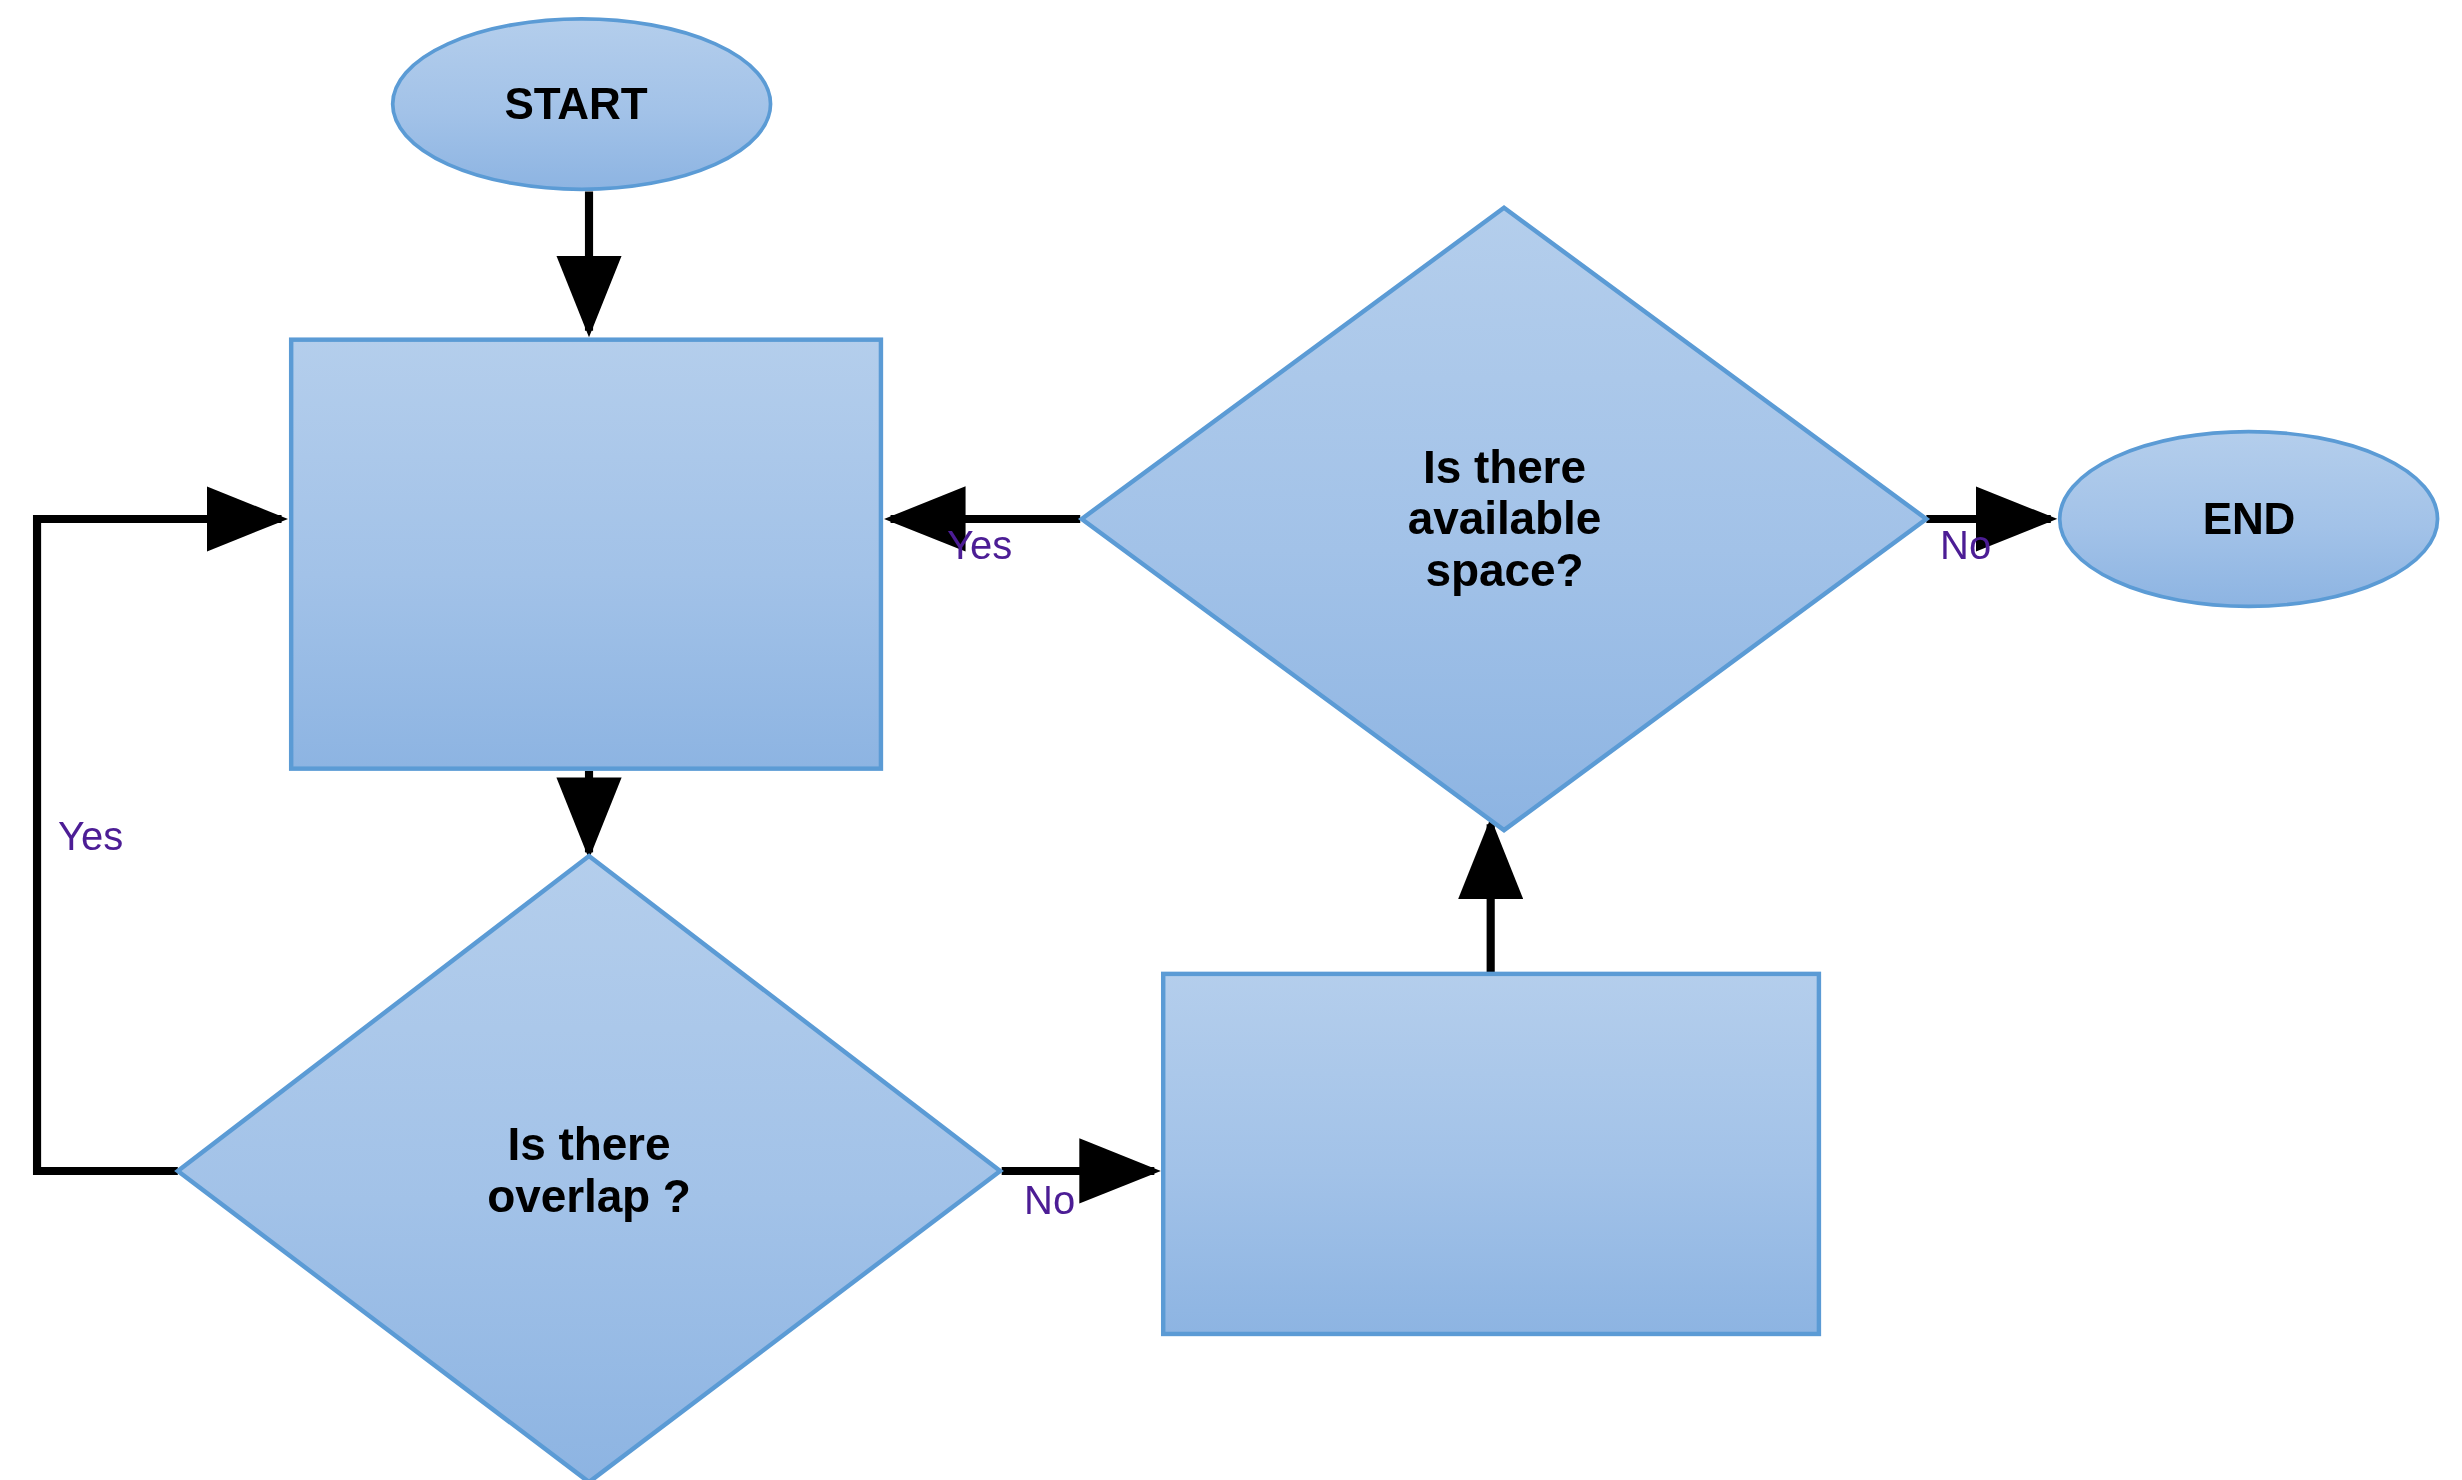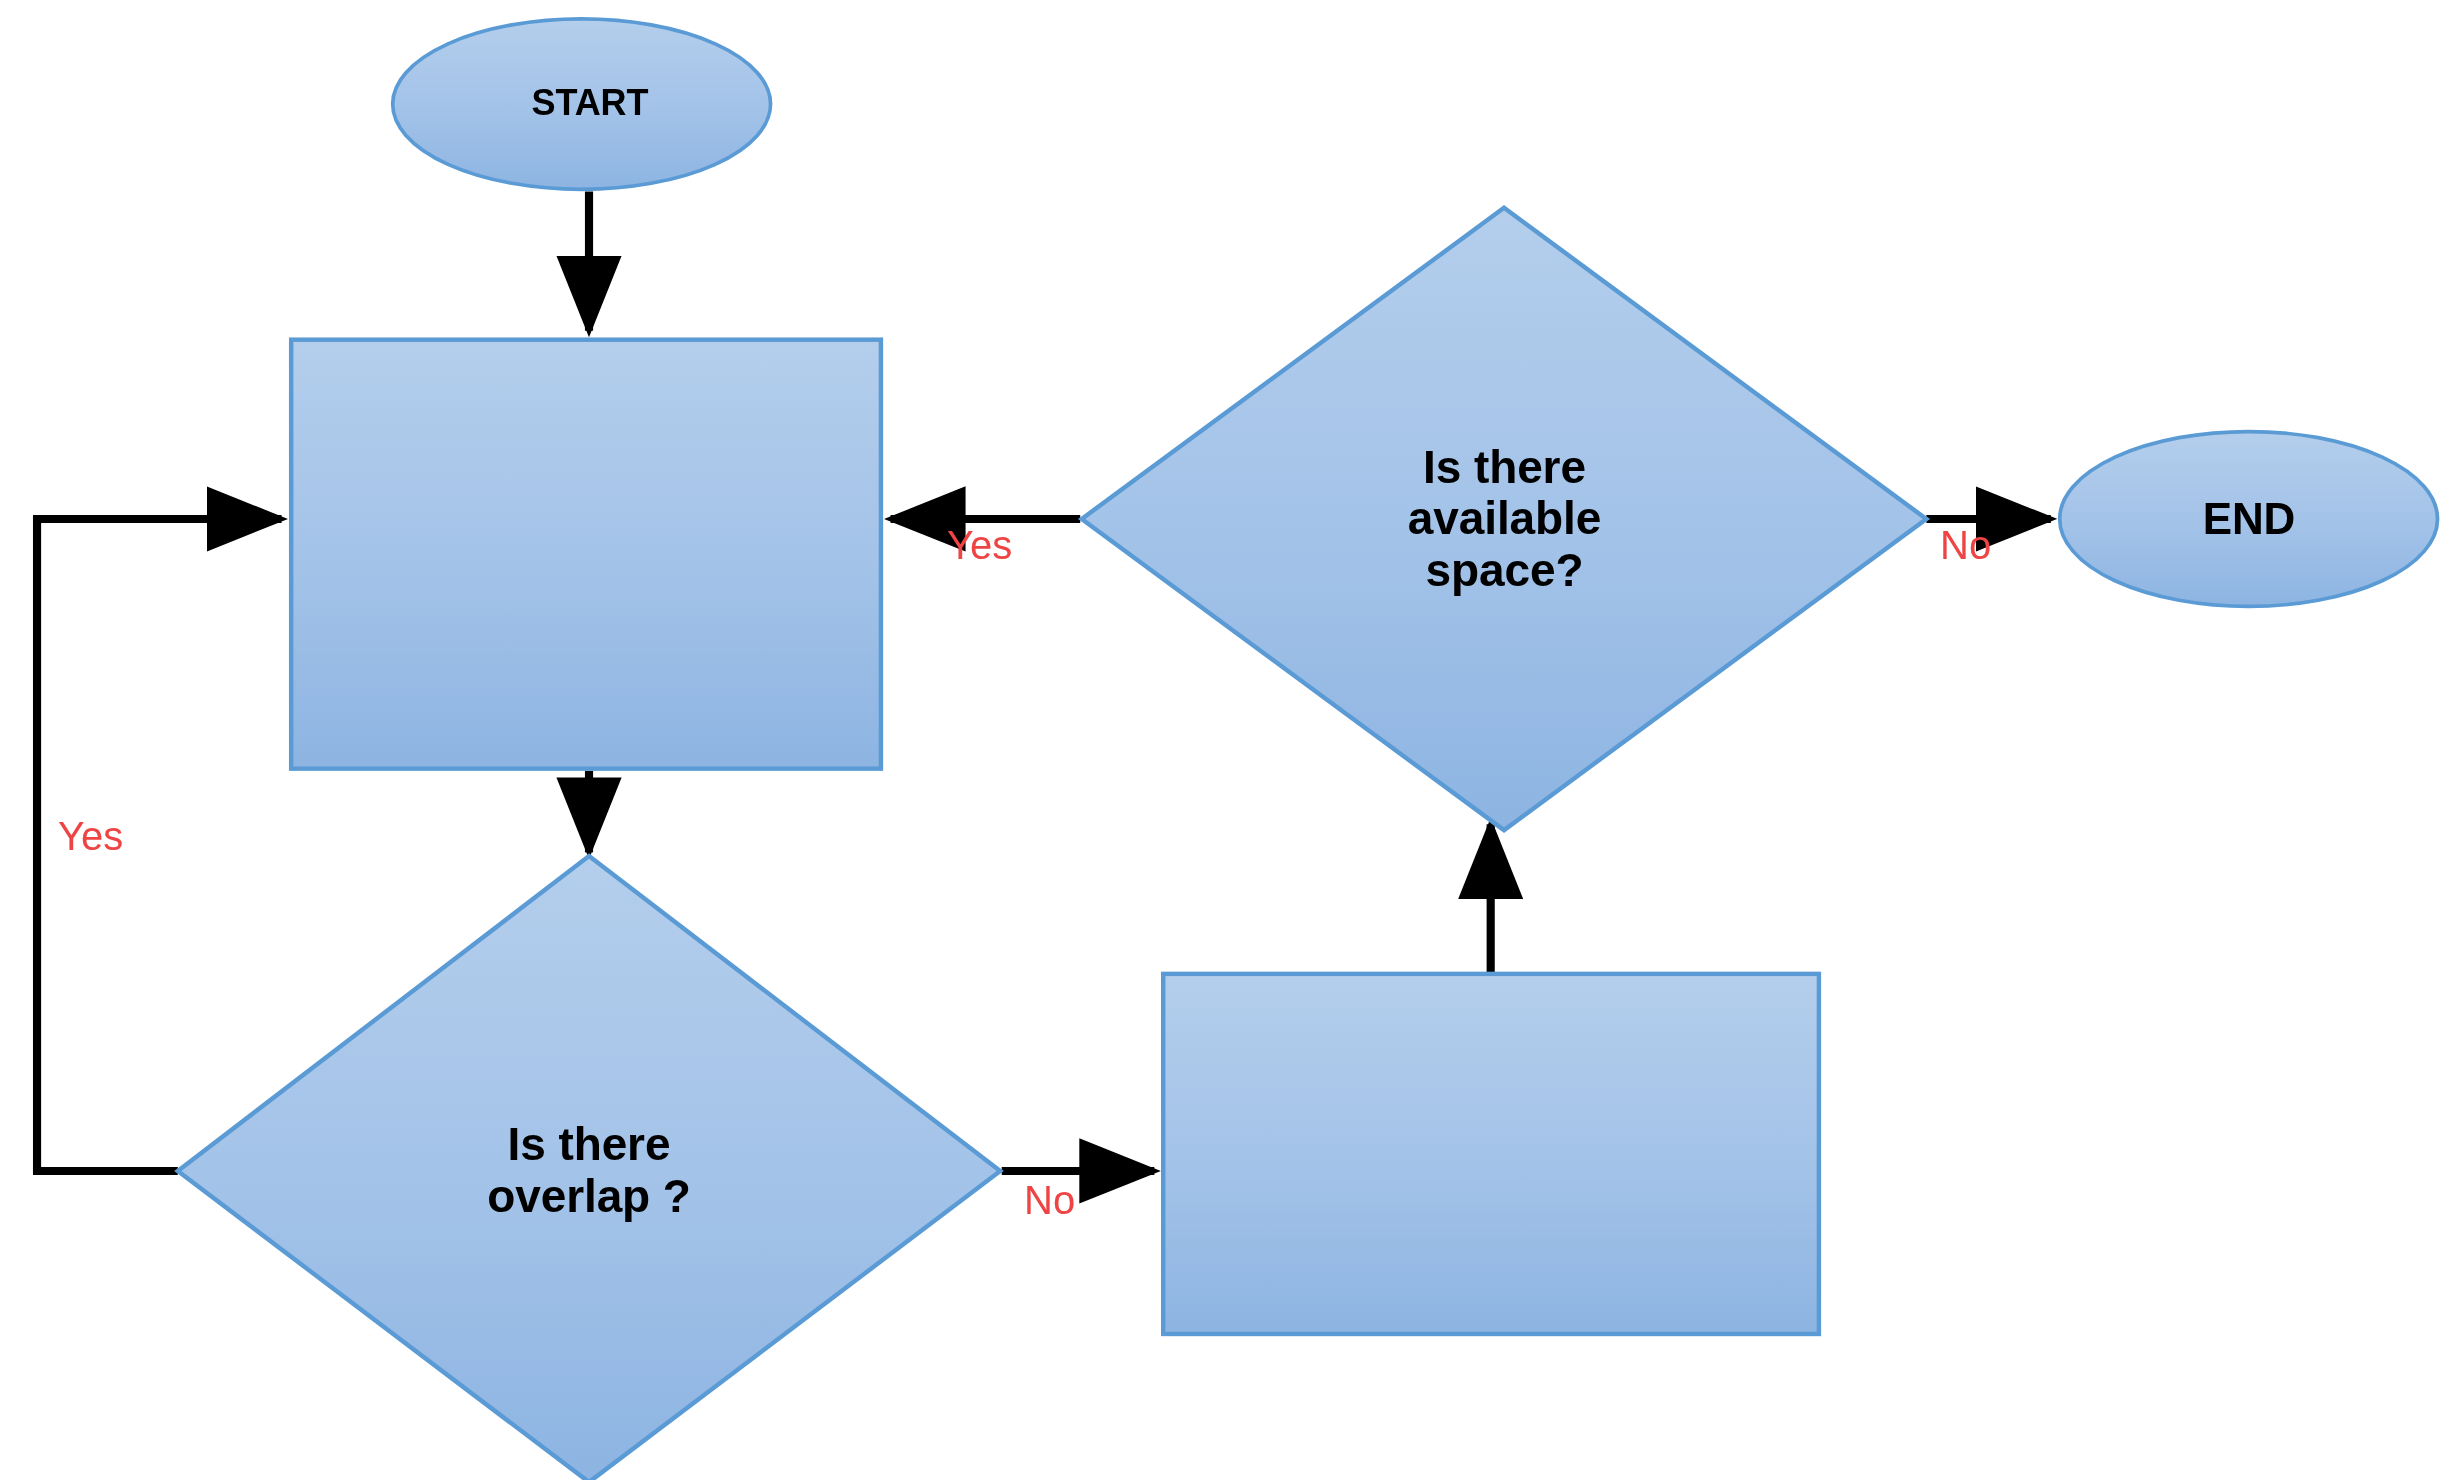--- a/index.html
+++ b/index.html
@@ -33,27 +33,27 @@
     text-align: center;
     font-weight: bold;
     color: #000000;
     line-height: 1.12;
     white-space: pre-line;
     pointer-events: none;
     letter-spacing: -0.1px;
   }
   .edge-label {
     position: absolute;
-    color: #ef4444;
+    color: #4c1d95;
     font-weight: normal;
     white-space: nowrap;
     pointer-events: none;
   }
   
-  #label-start    { left: 401px;  top: 18.5px;   width: 378px; height: 170px; font-size: 36px; }
+  #label-start    { left: 387px;  top: 18.5px;   width: 378px; height: 170px; font-size: 44px; }
   #label-process  { left: 299px;  top: 347px;  width: 575px; height: 414px; font-size: 46px; }
   #label-space    { left: 1260px; top: 356px;  width: 489px; height: 326px; font-size: 46px; }
   #label-end      { left: 2060px; top: 431px;  width: 378px; height: 175px; font-size: 44px; }
   #label-overlap  { left: 348px;  top: 1023px; width: 482px; height: 296px; font-size: 46px; }
   #label-place    { left: 1171px; top: 981px; width: 641px; height: 353px; font-size: 46px; }
   
   #label-yes-space   { left: 947px; top: 523px;  font-size: 40px; }
   #label-no-end      { left: 1940px; top: 523px;  font-size: 40px; }
   #label-no-place    { left: 1024px; top: 1178px; font-size: 40px; }
   #label-yes-loop    { left: 58px;   top: 814px; font-size: 40px; }

